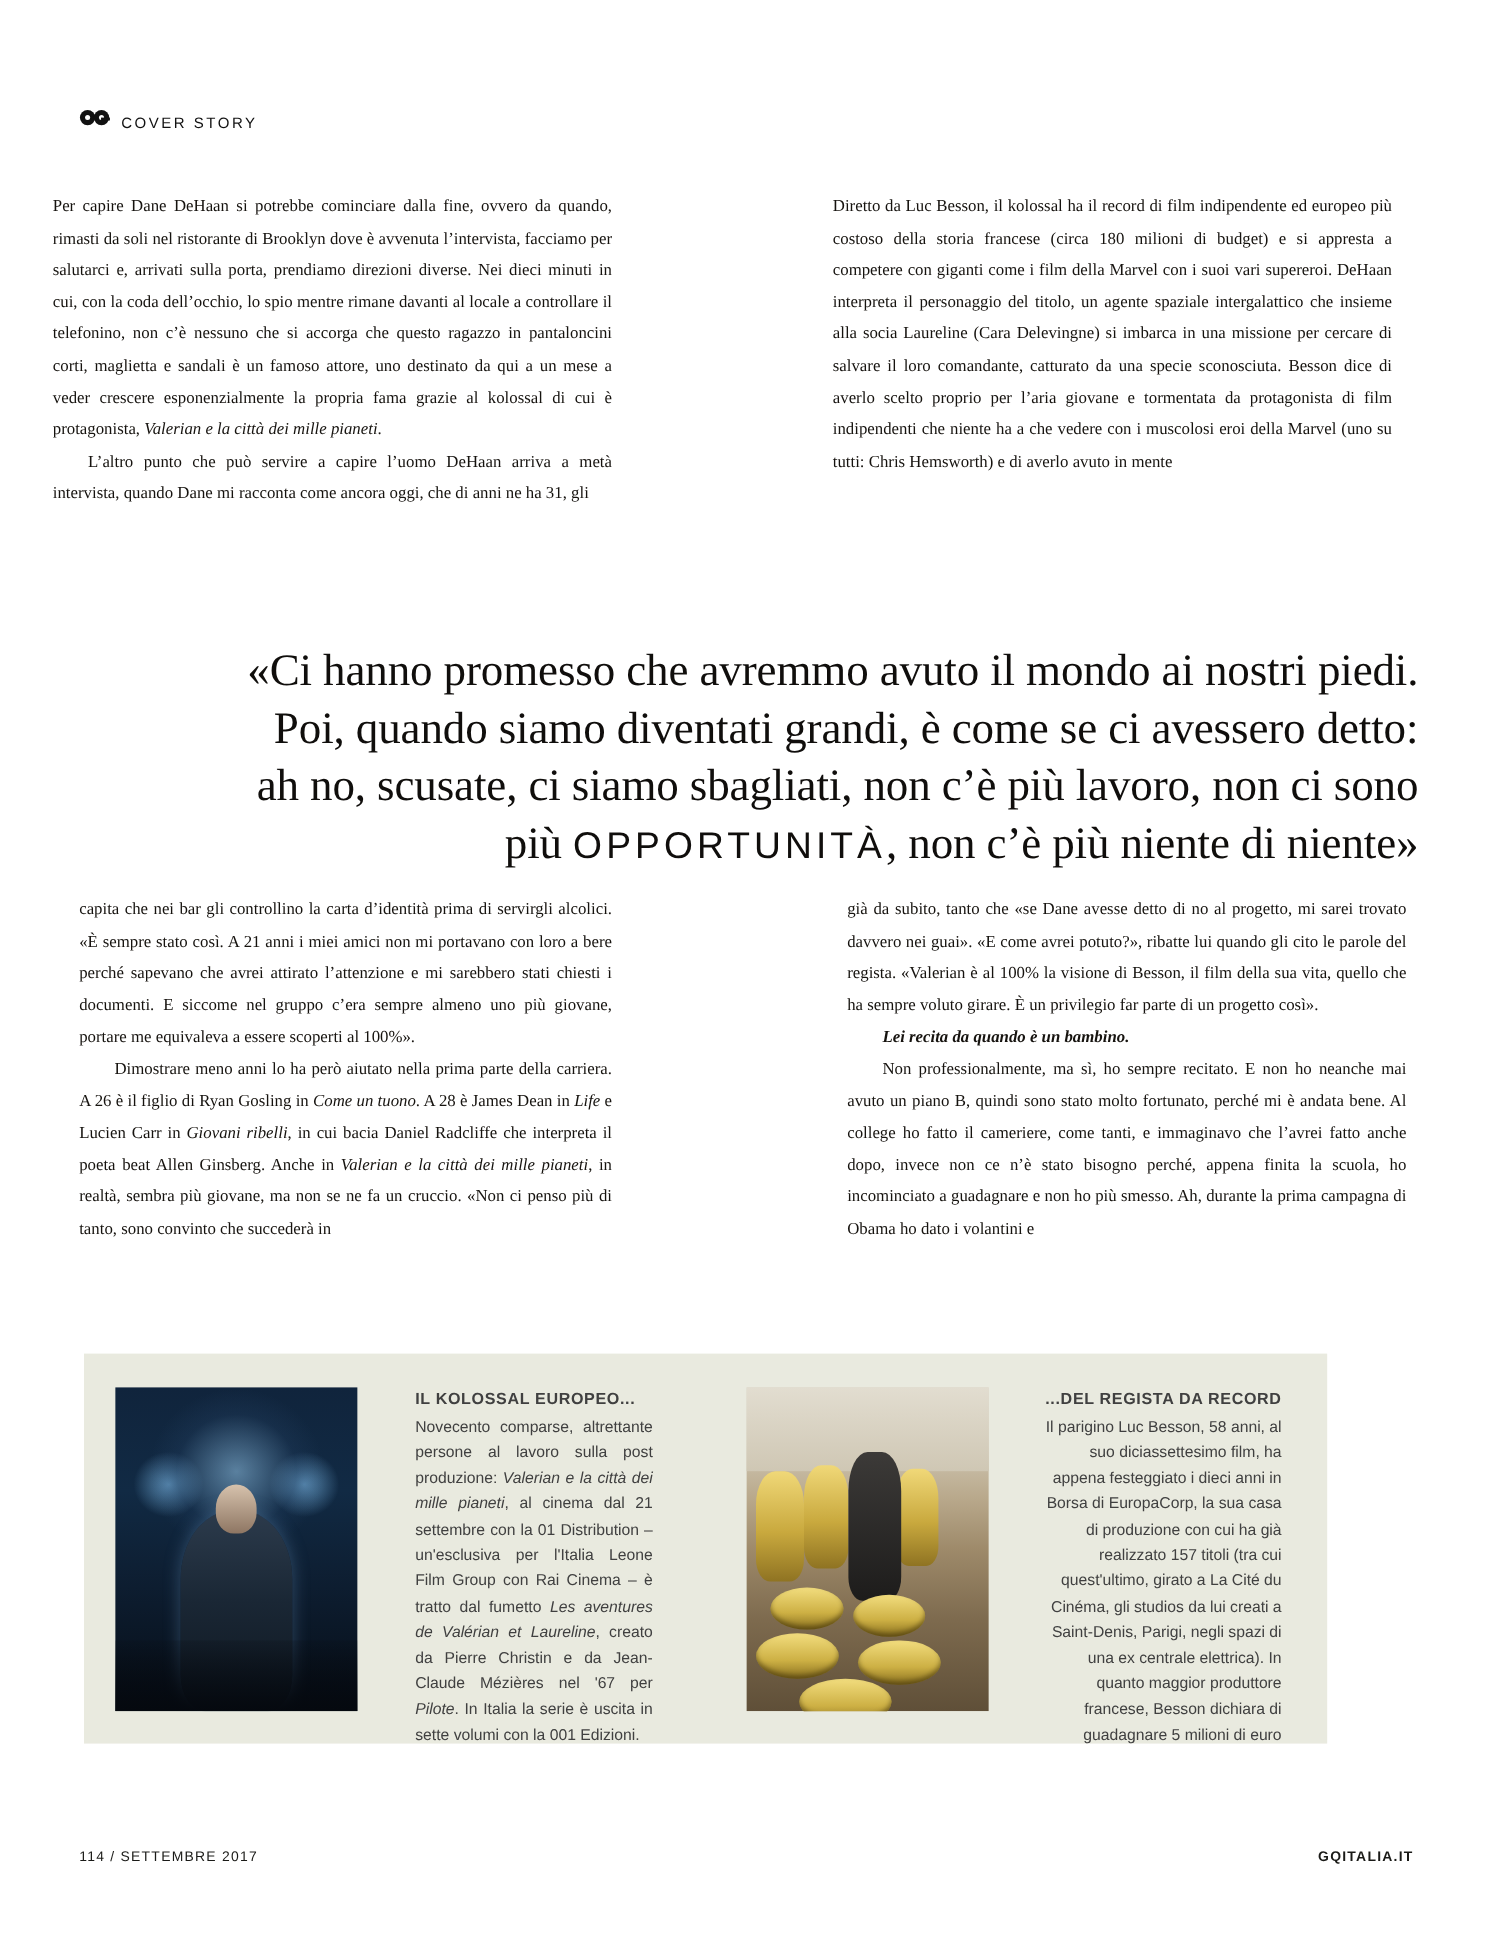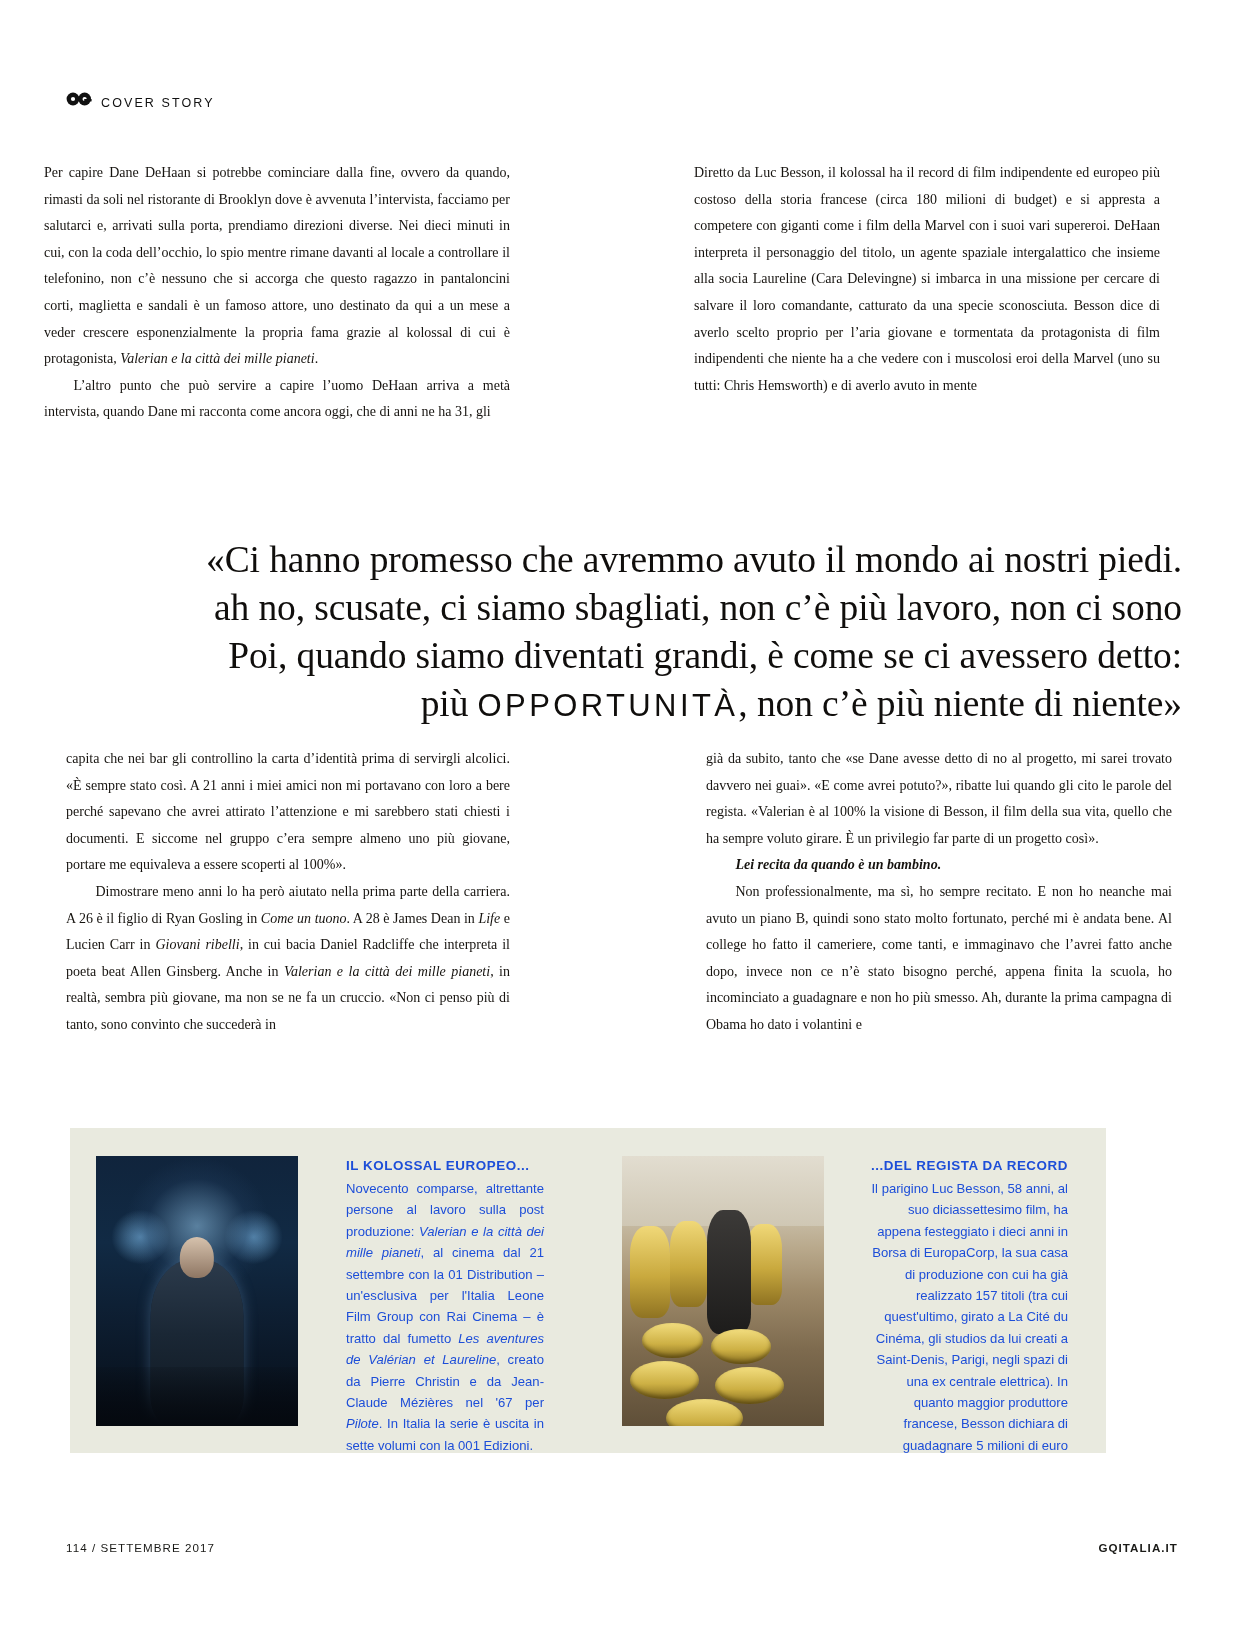--- a/index.html
+++ b/index.html
@@ -117,21 +117,21 @@
   .photo-left  { left: 26px;  top: 28px; width: 202px; height: 270px; }
   .photo-right { left: 552px; top: 28px; width: 202px; height: 270px; }
 
   .caption {
     position: absolute;
     top: 28px;
     width: 198px;
     font-family: "Liberation Sans", sans-serif;
     font-size: 13.1px;
     line-height: 21.4px;
-    color: #1d4ed8;
+    color: #404040;
   }
   .caption-left  { left: 276px; text-align: justify; }
   .caption-right { left: 800px; text-align: right; }
   .caption h3 {
     margin: 0 0 2px 0;
     font-size: 13.4px;
     font-weight: bold;
     letter-spacing: 0.55px;
     line-height: 20px;
   }
@@ -237,22 +237,22 @@
       <span>L’altro punto che può servire a capire l’uomo DeHaan arriva a metà intervista, quando Dane mi racconta come ancora oggi, che di anni ne ha 31, gli</span>
     </p>
   </div>
 
   <div class="col col-top-right">
     <p>Diretto da Luc Besson, il kolossal ha il record di film indipendente ed europeo più costoso della storia francese (circa 180 milioni di budget) e si appresta a competere con giganti come i film della Marvel con i suoi vari supereroi. DeHaan interpreta il personaggio del titolo, un agente spaziale intergalattico che insieme alla socia Laureline (Cara Delevingne) si imbarca in una missione per cercare di salvare il loro comandante, catturato da una specie sconosciuta. Besson dice di averlo scelto proprio per l’aria giovane e tormentata da protagonista di film indipendenti che niente ha a che vedere con i muscolosi eroi della Marvel (uno su tutti: Chris Hemsworth) e di averlo avuto in mente</p>
   </div>
 
   <div class="pullquote">
     <span class="line">«Ci hanno promesso che avremmo avuto il mondo ai nostri piedi.</span>
+    <span class="line">Poi, quando siamo diventati grandi, è come se ci avessero detto:</span>
     <span class="line">ah no, scusate, ci siamo sbagliati, non c’è più lavoro, non ci sono</span>
-    <span class="line">Poi, quando siamo diventati grandi, è come se ci avessero detto:</span>
     <span class="line">
       <span>più </span><span class="emphasis">OPPORTUNITÀ</span><span>, non c’è più niente di niente»</span>
     </span>
   </div>
 
   <div class="col col-bot-left">
     <p>capita che nei bar gli controllino la carta d’identità prima di servirgli alcolici. «È sempre stato così. A 21 anni i miei amici non mi portavano con loro a bere perché sapevano che avrei attirato l’attenzione e mi sarebbero stati chiesti i documenti. E siccome nel gruppo c’era sempre almeno uno più giovane, portare me equivaleva a essere scoperti al 100%».</p>
     <p>
       <span>Dimostrare meno anni lo ha però aiutato nella prima parte della carriera. A 26 è il figlio di Ryan Gosling in </span><i>Come un tuono</i><span>. A 28 è James Dean in </span><i>Life</i><span> e Lucien Carr in </span><i>Giovani ribelli</i><span>, in cui bacia Daniel Radcliffe che interpreta il poeta beat Allen Ginsberg. Anche in </span><i>Valerian e la città dei mille pianeti</i><span>, in realtà, sembra più giovane, ma non se ne fa un cruccio. «Non ci penso più di tanto, sono convinto che succederà in</span>
     </p>

